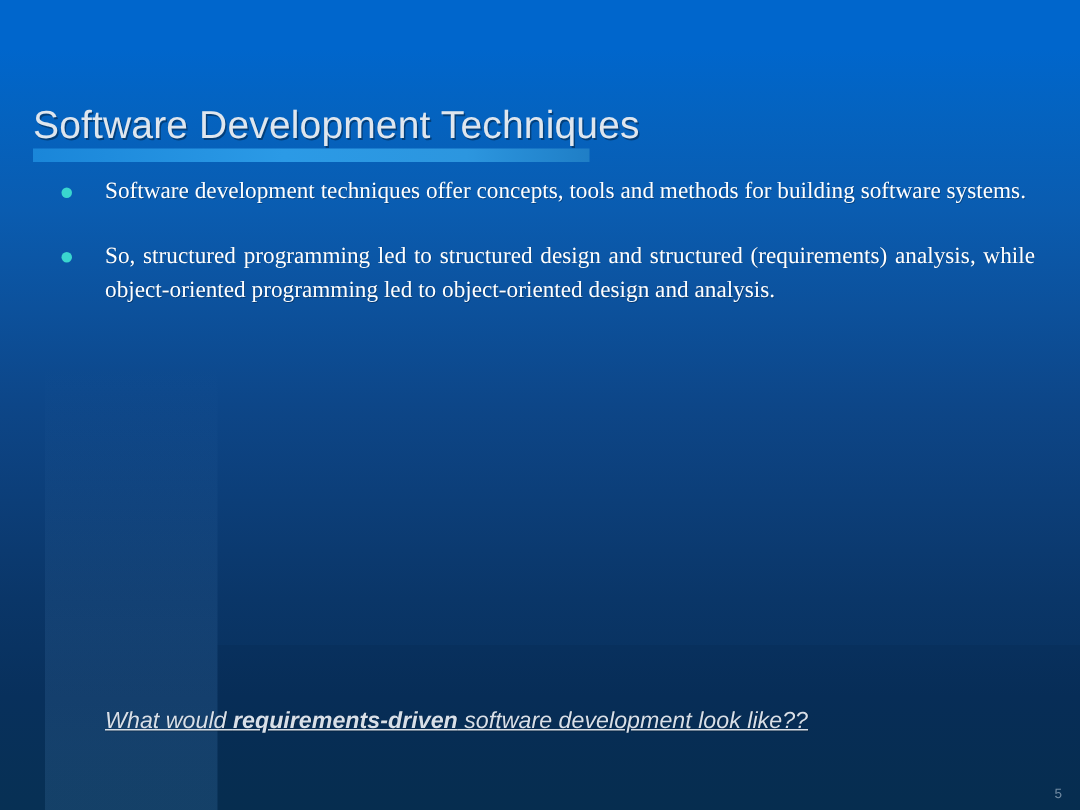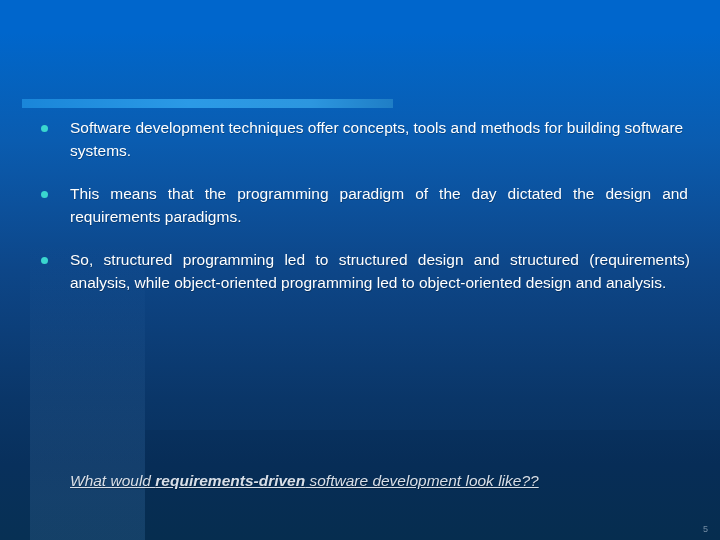--- a/index.html
+++ b/index.html
@@ -86,20 +86,21 @@
     position: absolute;
     left: 38px;
     top: 116px;
     width: 648px;
   }
   .bullet-row {
     position: relative;
     display: block;
     padding-left: 32px;
     margin-bottom: 18px;
+    font-family: Liberation Serif, serif;
   }
   .bullet-dot {
     position: absolute;
     left: 3px;
     top: 9px;
     width: 7px;
     height: 7px;
     border-radius: 50%;
     background: #3ad6cf;
   }
@@ -154,34 +155,33 @@
   }
 </style>
 </head>
 <body>
 
 <div id="slide">
 
   <div id="bg-band"></div>
   <div id="bg-band-2"></div>
 
+  <div id="title-block">
+    <div id="slide-title">Software Development Techniques</div>
+  </div>
   <div id="title-rule"></div>
 
   <div id="bullets">
 
     <div class="bullet-row b1">
       <span class="bullet-dot"></span>
       <span class="bullet-text w-b1">Software development techniques offer concepts, tools and methods for building software systems.</span>
     </div>
 
 
-    <div class="bullet-row b3">
-      <span class="bullet-dot"></span>
-      <span class="bullet-text justify w-b3">This means that the programming paradigm of the day dictated the design and requirements paradigms.</span>
-    </div>
 
     <div class="bullet-row b4">
       <span class="bullet-dot"></span>
       <span class="bullet-text justify w-b4">So, structured programming led to structured design and structured (requirements) analysis, while object-oriented programming led to object-oriented design and analysis.</span>
     </div>
 
 
   </div>
 
   <div id="closing">

